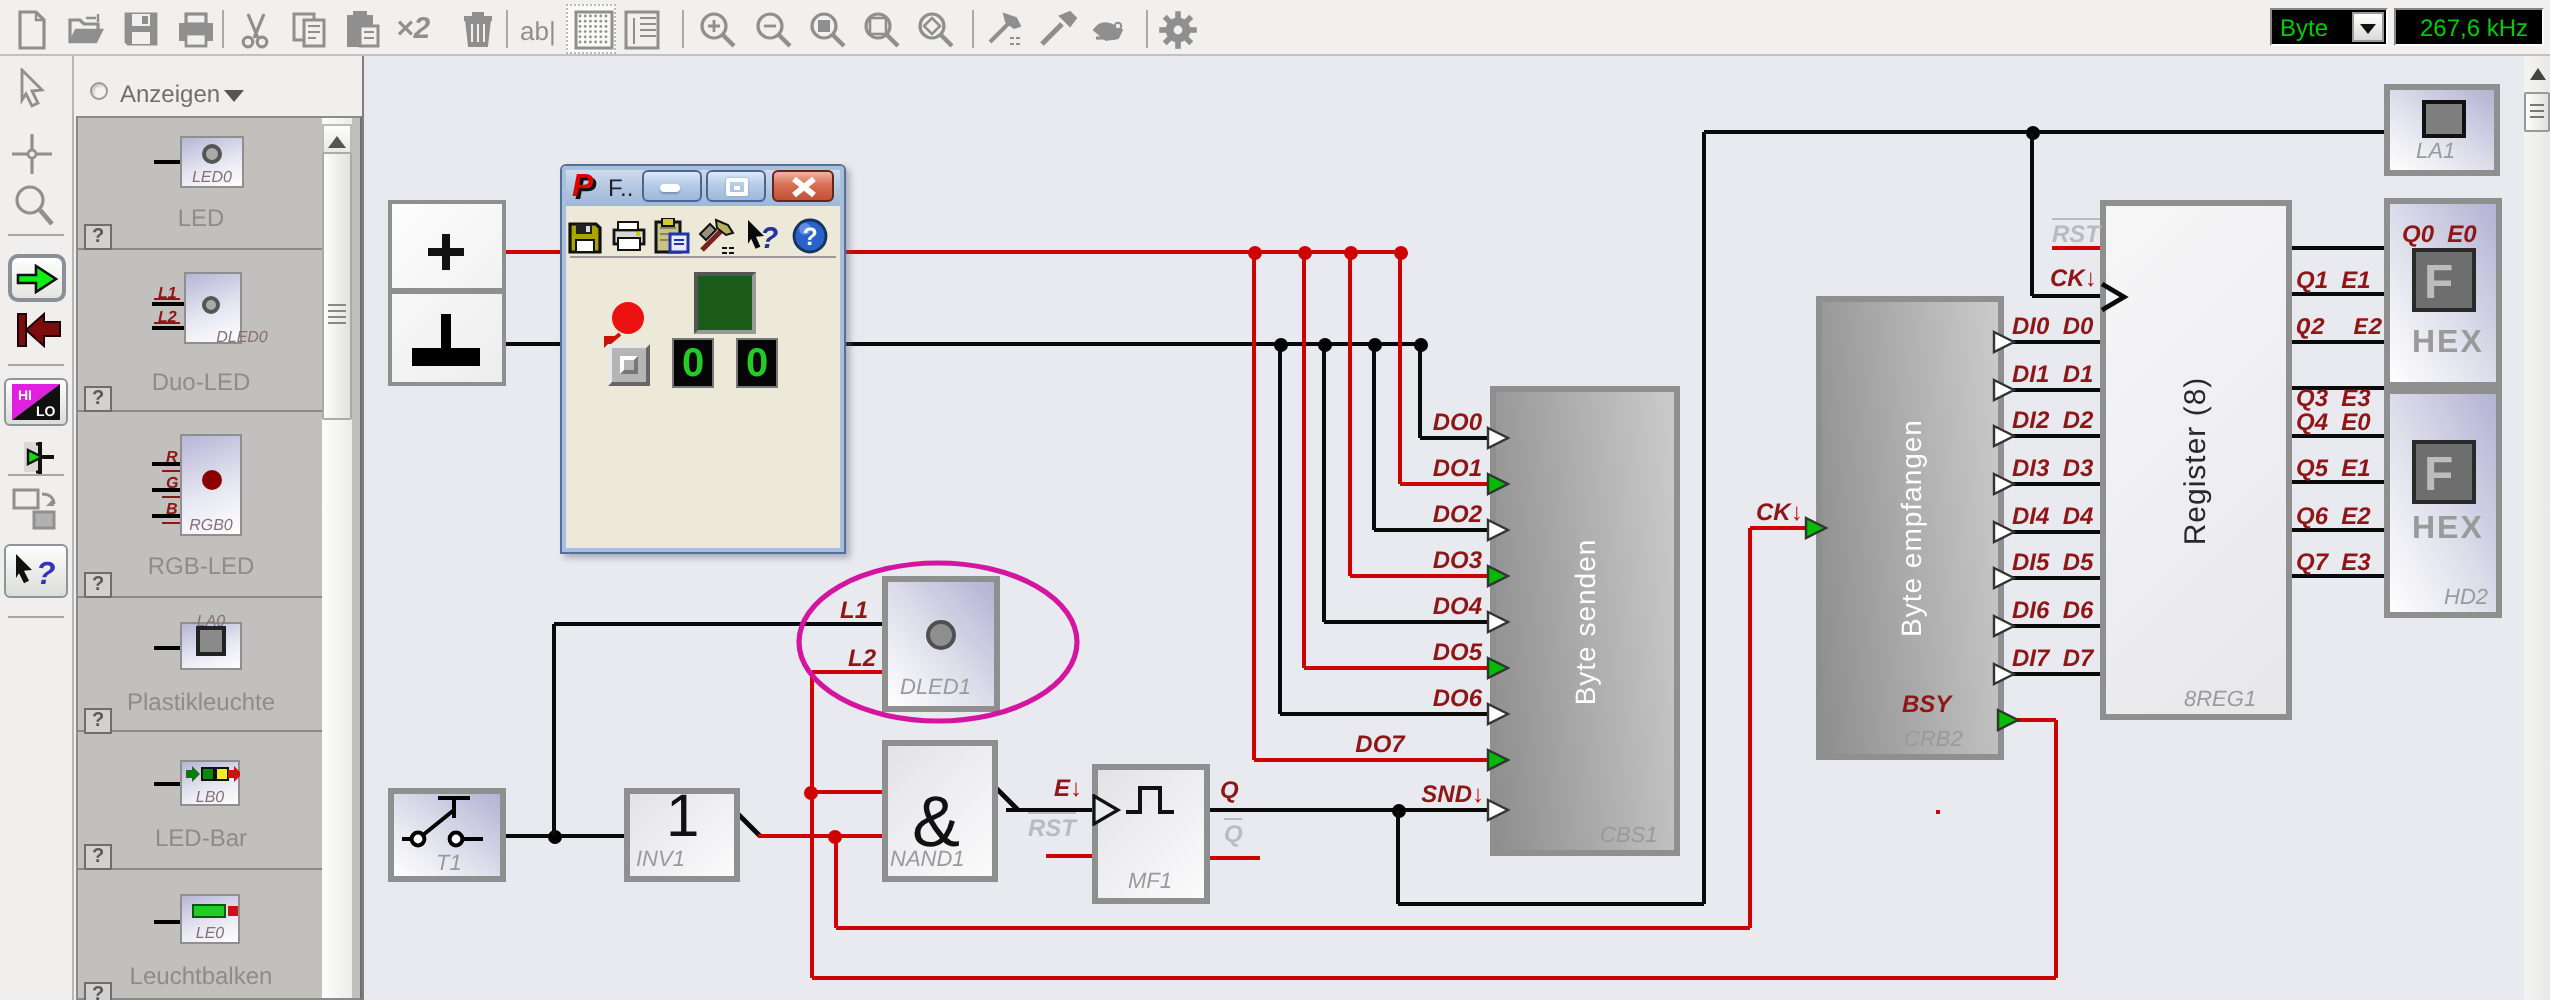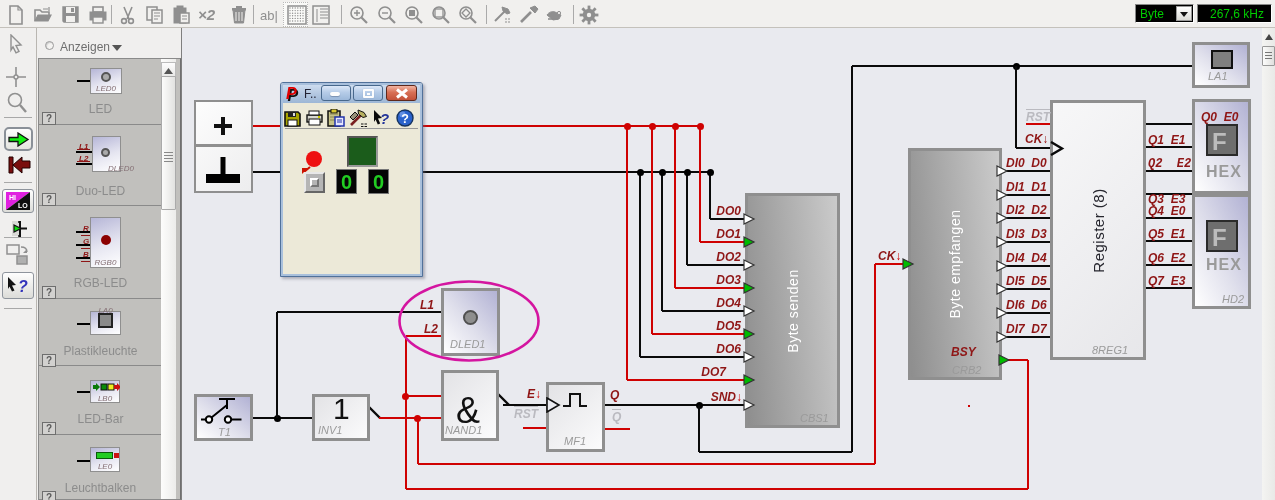--- a/index.html
+++ b/index.html
@@ -510,21 +510,21 @@
 <svg style="left:998px;top:354px" width="13" height="12">
     <path d="M1 1l10 5-10 5z" fill="#00bb00" stroke="#333" stroke-width="1.2"></path>
   </svg>
 <div class="pin" style="left:707px;top:204px;text-align:right;width:34px">DO0</div>
 <div class="pin" style="left:707px;top:227px;text-align:right;width:34px">DO1</div>
 <div class="pin" style="left:707px;top:250px;text-align:right;width:34px">DO2</div>
 <div class="pin" style="left:707px;top:273px;text-align:right;width:34px">DO3</div>
 <div class="pin" style="left:707px;top:296px;text-align:right;width:34px">DO4</div>
 <div class="pin" style="left:707px;top:319px;text-align:right;width:34px">DO5</div>
 <div class="pin" style="left:707px;top:342px;text-align:right;width:34px">DO6</div>
-<div class="pin" style="left:692px;top:365px;text-align:right;width:34px">DO7</div>
+<div class="pin" style="left:673px;top:365px;text-align:center;width:34px">DO7</div>
 <div class="pin" style="left:700px;top:390px;text-align:right;width:42px">SND<span style="color:#cc0000">↓</span></div>
 <div class="pin" style="left:1006px;top:156px;">DI0&nbsp; D0</div>
 <div class="pin" style="left:1006px;top:179.7px;">DI1&nbsp; D1</div>
 <div class="pin" style="left:1006px;top:203.3px;">DI2&nbsp; D2</div>
 <div class="pin" style="left:1006px;top:227px;">DI3&nbsp; D3</div>
 <div class="pin" style="left:1006px;top:250.7px;">DI4&nbsp; D4</div>
 <div class="pin" style="left:1006px;top:274.3px;">DI5&nbsp; D5</div>
 <div class="pin" style="left:1006px;top:298px;">DI6&nbsp; D6</div>
 <div class="pin" style="left:1006px;top:321.7px;">DI7&nbsp; D7</div>
 <div class="pin" style="left:1201px;top:110px;">Q0&nbsp;&nbsp;E0</div>

